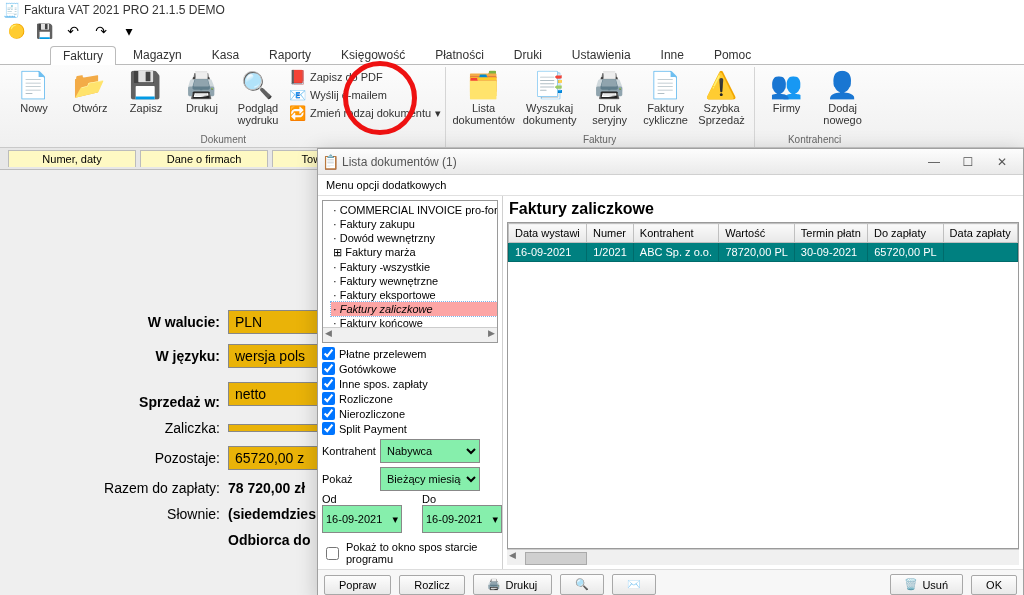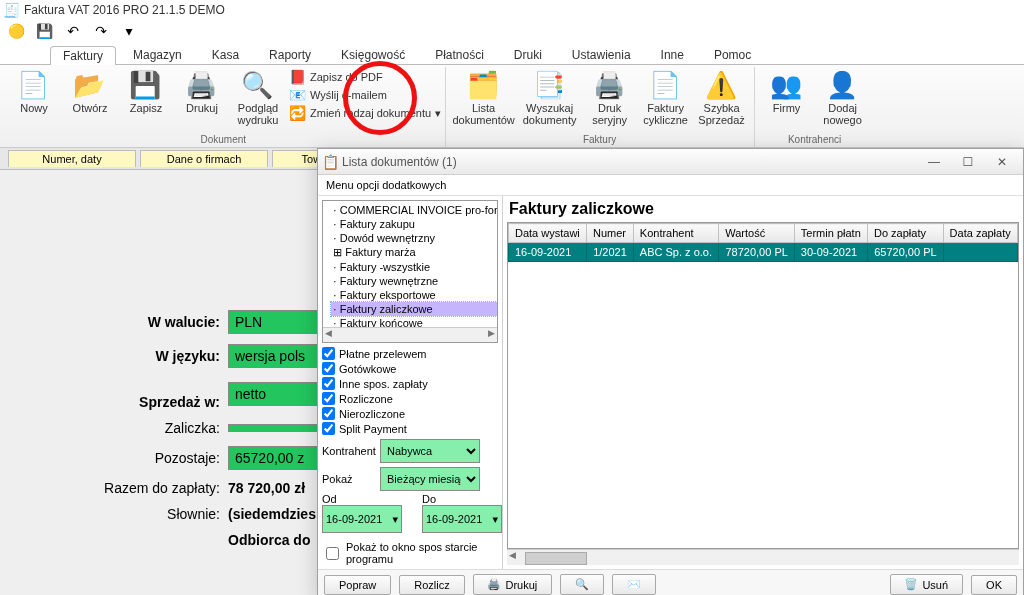--- a/index.html
+++ b/index.html
@@ -150,21 +150,21 @@
     padding-left: 40px;
   }
   .form-row label {
     width: 180px;
     text-align: right;
     padding-right: 8px;
     font-size: 14px;
     color: #000;
   }
   .form-row .val {
-    background: #22c55e;
+    background: #eab308;
     border: 1px solid #888;
     padding: 3px 6px;
     min-width: 90px;
     font-size: 14px;
   }
   .form-row .txt {
     font-size: 14px;
     font-weight: bold;
   }
   .form-row .fld { font-size: 14px; }
@@ -215,21 +215,21 @@
     height: 146px;
     overflow: hidden;
     font-size: 11px;
     padding: 2px 0 2px 8px;
     position: relative;
   }
   .tree .node {
     padding: 1px 2px;
     white-space: nowrap;
   }
-  .tree .node.sel { background: #c4b5fd; outline: 1px dotted #7eb4ea; }
+  .tree .node.sel { background: #fca5a5; outline: 1px dotted #7eb4ea; font-style: italic; }
   .tree .scr { position: absolute; bottom: 0; left: 0; right: 0; height: 14px; background: #f0f0f0; border-top: 1px solid #ccc; }
   .tree .scr::before { content: "◀"; position: absolute; left: 2px; font-size: 9px; color: #777; }
   .tree .scr::after  { content: "▶"; position: absolute; right: 2px; font-size: 9px; color: #777; }
   .checks { padding-top: 4px; font-size: 11px; display: flex; flex-direction: column; gap: 2px; }
   .checks label { display: flex; align-items: center; gap: 4px; }
   .checks input { margin: 0; }
   .selrow { display: flex; align-items: center; gap: 4px; margin-top: 4px; font-size: 11px; }
   .selrow span:first-child { width: 54px; }
   .selrow select, .dateinp { font-size: 11px; border: 1px solid #888; background: #86efac; padding: 1px 2px; height: 24px; }
   .dates { display: flex; gap: 20px; margin-top: 2px; font-size: 11px; }
@@ -296,21 +296,21 @@
     display: inline-flex; align-items: center; gap: 4px;
   }
   .grow { flex: 1 1 auto; }
   .iconbtn { padding: 3px 8px; }
 </style>
 </head>
 <body>
 
 <div class="titlebar">
   <span class="ic">🧾</span>
-  <span>Faktura VAT 2016 PRO 21.1.5 DEMO</span>
+  <span>Faktura VAT 2021 PRO 21.1.5 DEMO</span>
 </div>
 
 <div class="qat">
   <span class="qbtn">🟡</span>
   <span class="qbtn">💾</span>
   <span class="qbtn">↶</span>
   <span class="qbtn">↷</span>
   <span class="qbtn">▾</span>
 </div>
 

